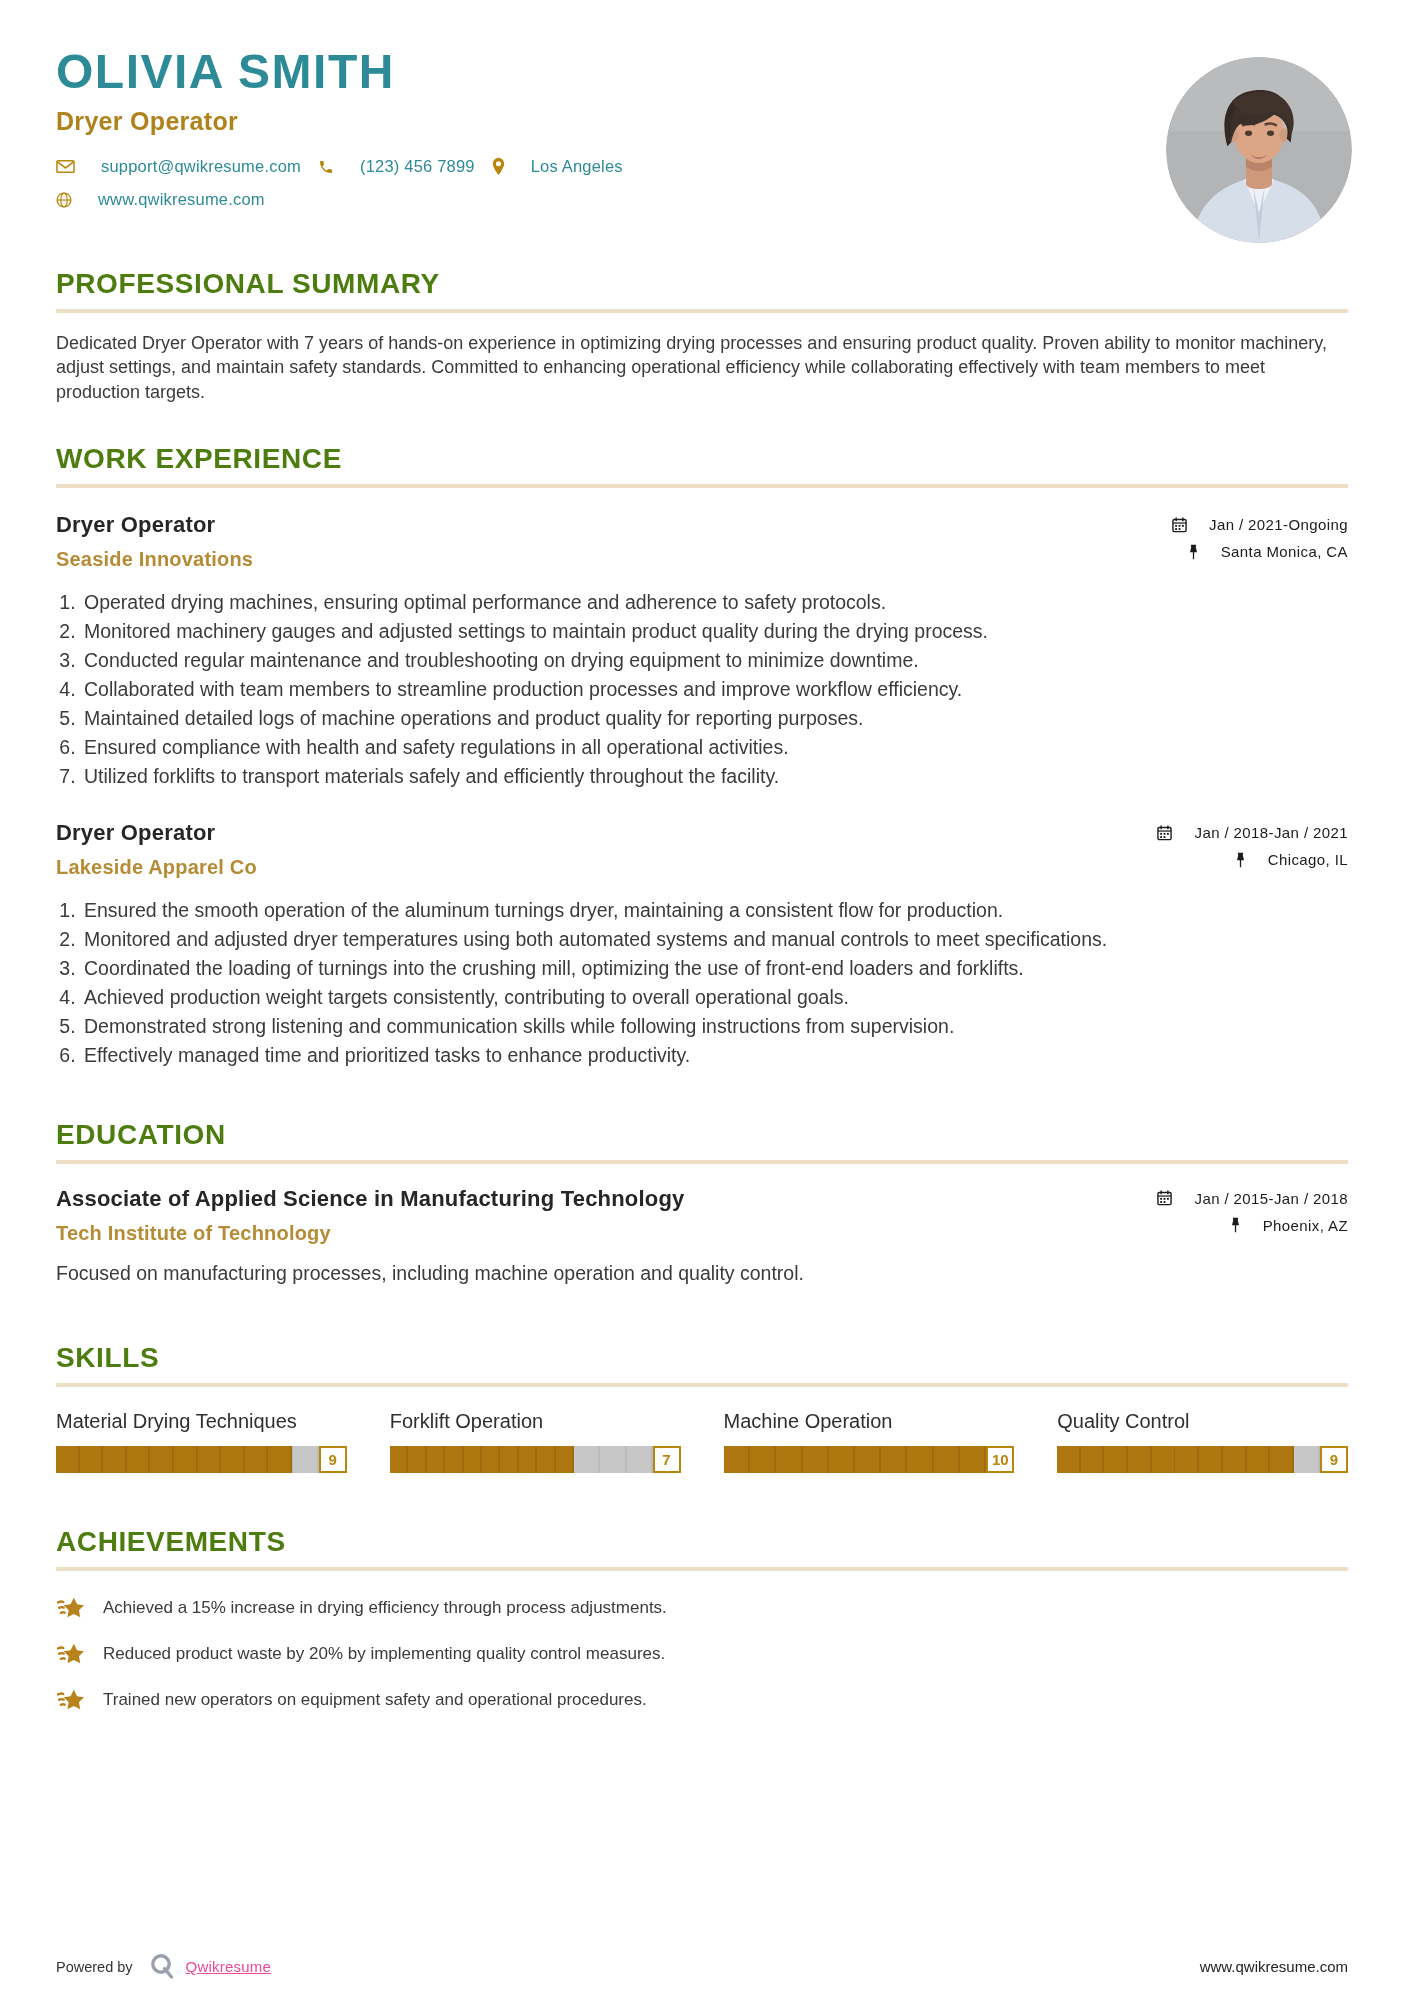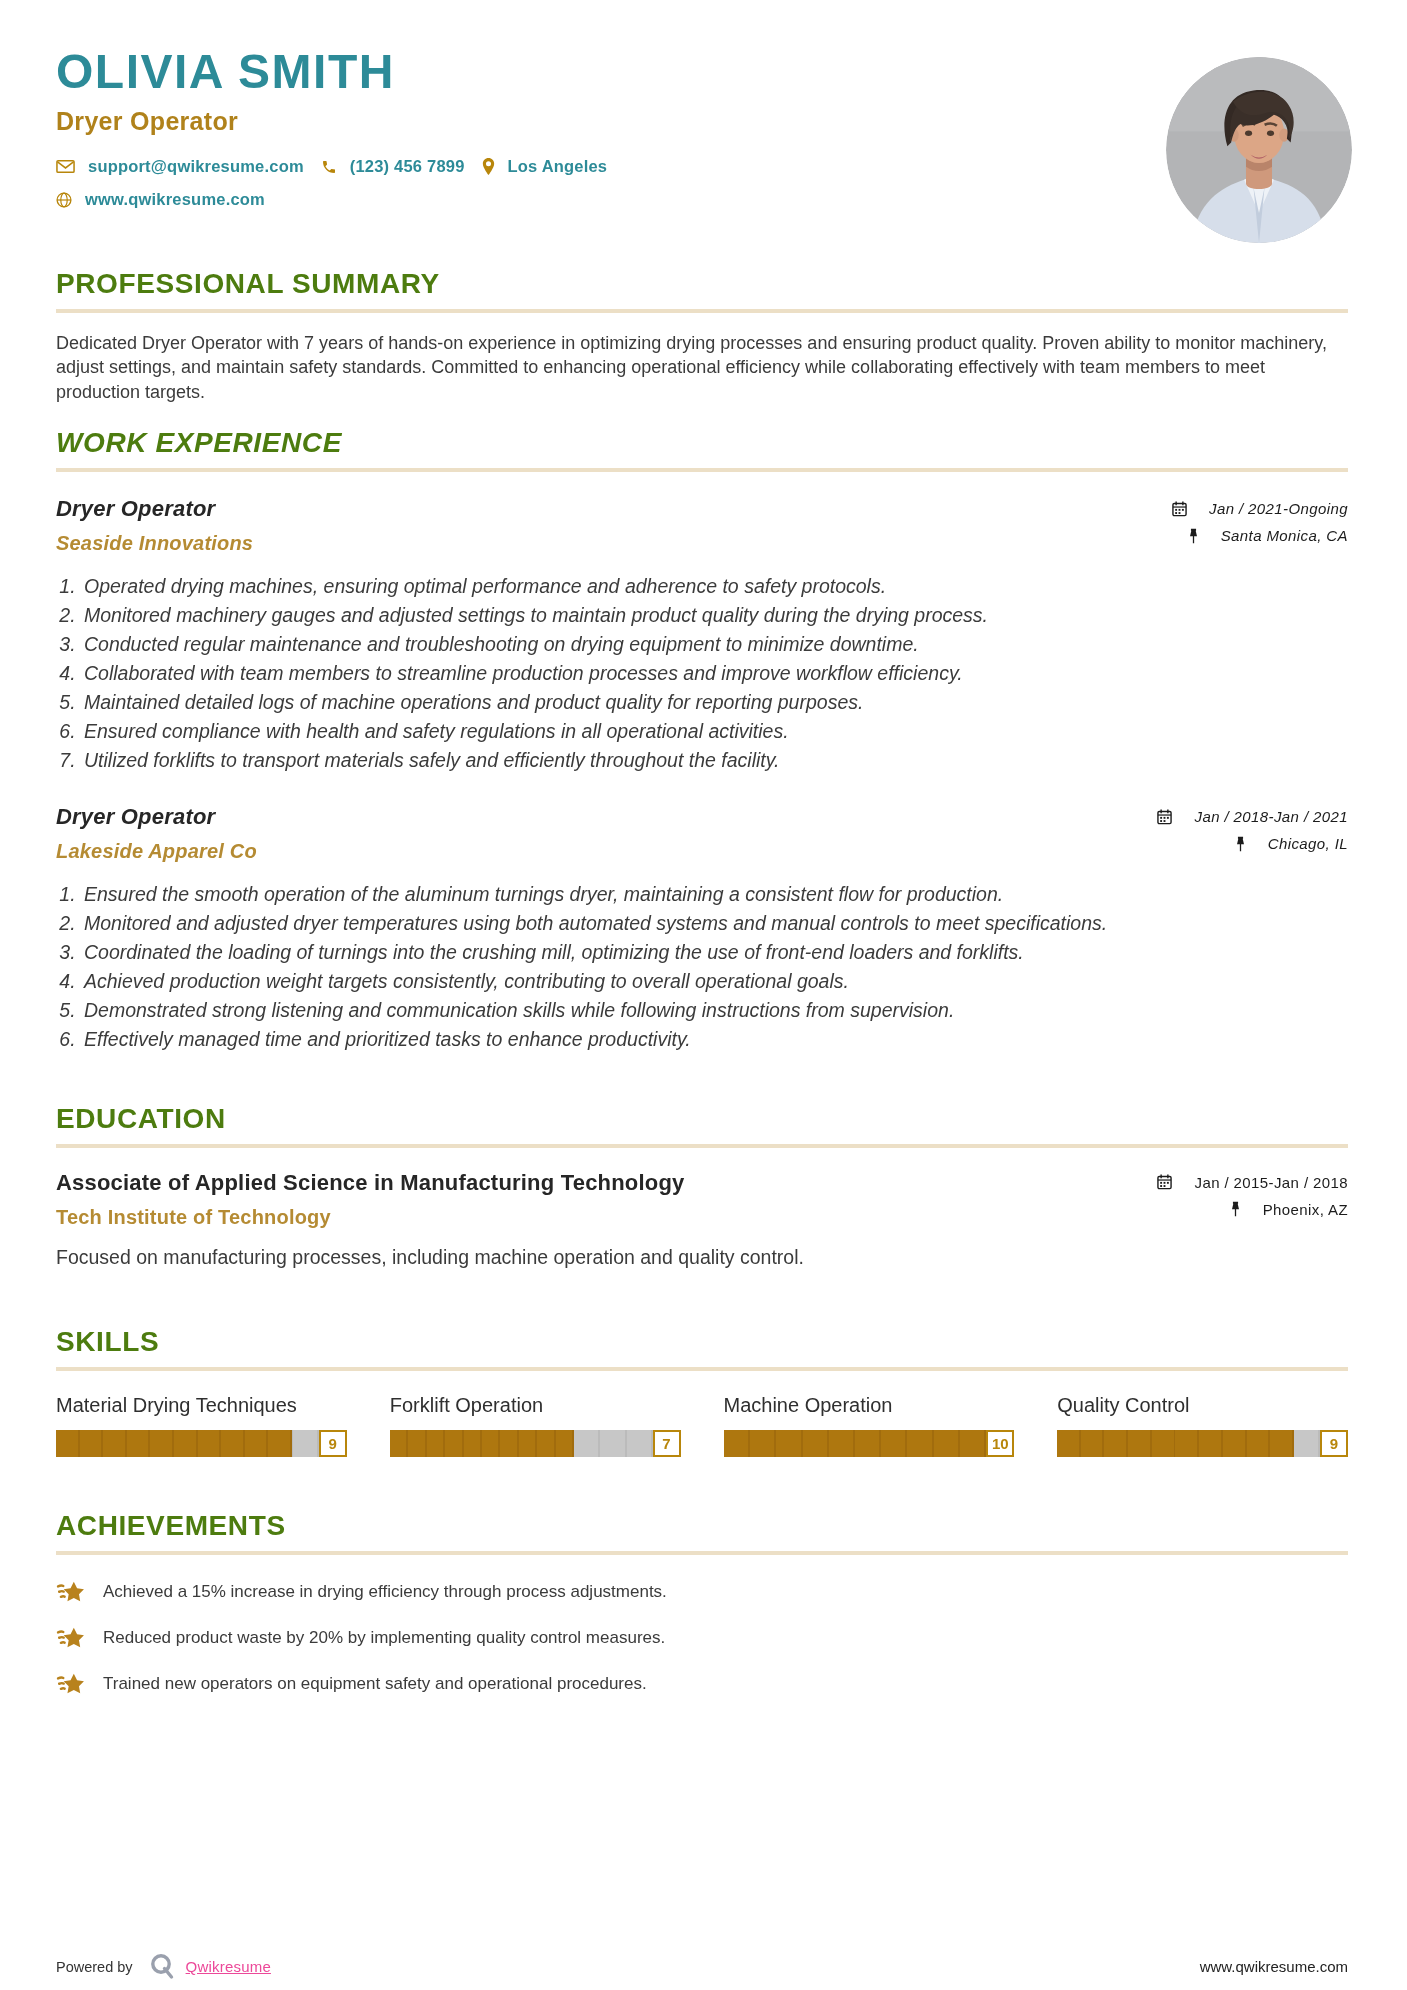--- a/index.html
+++ b/index.html
@@ -25,37 +25,37 @@
   .job-subtitle {
     margin-top: 8px;
     font-size: 25px; line-height: 30px;
     font-weight: bold; color:#b0821b; letter-spacing: 0.3px;
   }
   .contact-row {
     display:flex; align-items:center; gap:17px;
     margin-top: 21px; 
   }
   .contact-row + .contact-row { margin-top: 14px; }
-  .contact-item { display:inline-flex; align-items:center; gap:13px;font-weight:bold; }
+  .contact-item { display:inline-flex; align-items:center; gap:26px; }
   .contact-item .txt { font-size:16.5px; color:#2d8b98; letter-spacing:0.2px; text-decoration:none; }
   .photo {
     position:absolute; top:57px; right:55px;
     width:186px; height:186px; border-radius:50%;
     overflow:hidden;
   }
   
   section h2 {
     font-size: 28px; line-height: 34px;
     font-weight: bold; color:#4d7c0f; letter-spacing: 0.6px;
   }
   .rule { height:4px; background:#ecdfc6; margin-top: 8px; }
   .section-summary { margin-top: 58px; }
   .section-summary p { margin-top: 18px; font-size:18px; line-height:1.36; color:#3b3b3b; max-width:1290px; }
 
-  .section-experience { margin-top: 22px; font-style: italic; }
+  .section-experience { margin-top: 38px; }
   .job { margin-top: 24px; }
   .job + .job { margin-top: 30px; }
   .entry-head { display:flex; justify-content:space-between; align-items:flex-start; }
   .entry-title { font-size:22px; line-height:26px; font-weight:bold; color:#262626; letter-spacing:0.2px; }
   .entry-org { margin-top:8px; font-size:20px; line-height:26px; font-weight:bold; color:#b58b33; letter-spacing:0.2px; }
   .entry-meta { text-align:right; padding-top:4px; }
   .meta-line { display:flex; justify-content:flex-end; align-items:center; gap:22px;
                font-size:15px; color:#1c1c1c; letter-spacing:0.4px; }
   .meta-line + .meta-line { margin-top: 10px; }
   ol.bullets { margin-top:16px; padding-left:25px; }

